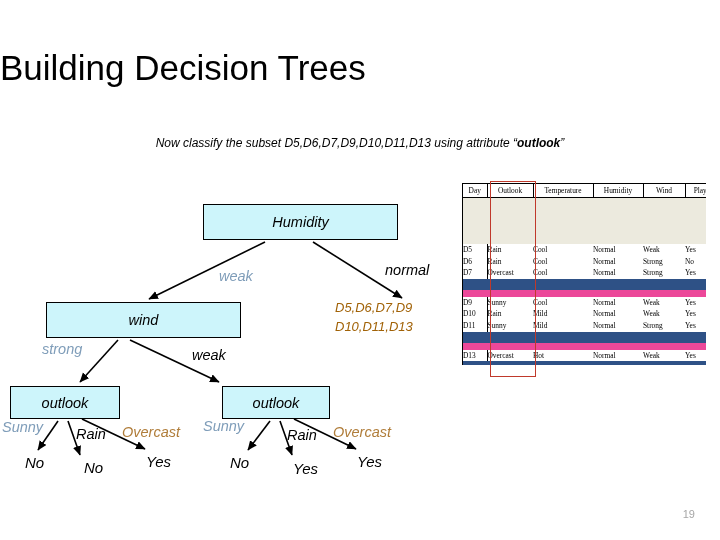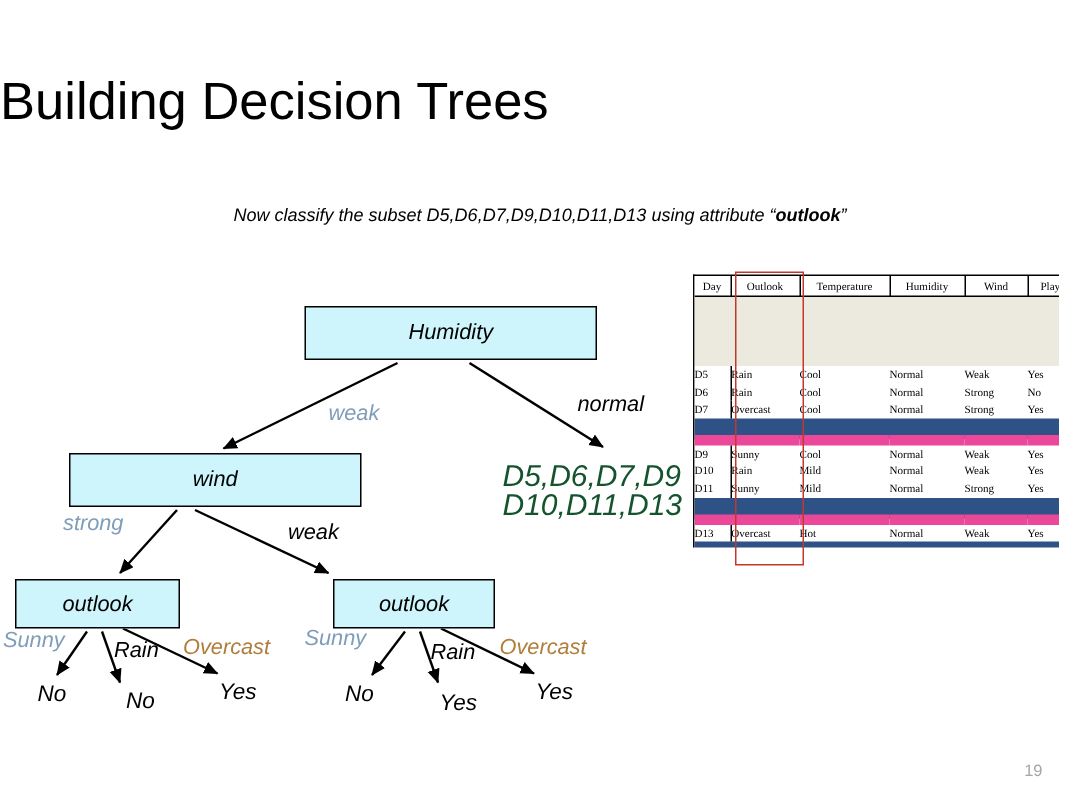--- a/index.html
+++ b/index.html
@@ -63,22 +63,22 @@
   }
   #leaf-l-1{left:25px;top:454px;}
   #leaf-l-2{left:84px;top:459px;}
   #leaf-l-3{left:146px;top:453px;}
   #leaf-r-1{left:230px;top:454px;}
   #leaf-r-2{left:293px;top:460px;}
   #leaf-r-3{left:357px;top:453px;}
 
   
   .dataset{
-    position:absolute;left:335px;top:309px;font-style:italic;font-size:20px;
-    color:#14532d;line-height:19px;font-family:"Liberation Sans",sans-serif;
+    position:absolute;left:335px;top:298px;font-style:italic;font-size:13px;
+    color:#a16207;line-height:19px;font-family:"Liberation Sans",sans-serif;
     white-space:nowrap;
   }
 
   
   #arrows{position:absolute;left:0;top:0;width:720px;height:540px;}
 
   
   .table-wrap{
     position:absolute;left:462px;top:183px;width:244px;height:182px;
     overflow:hidden;background:#ffffff;

